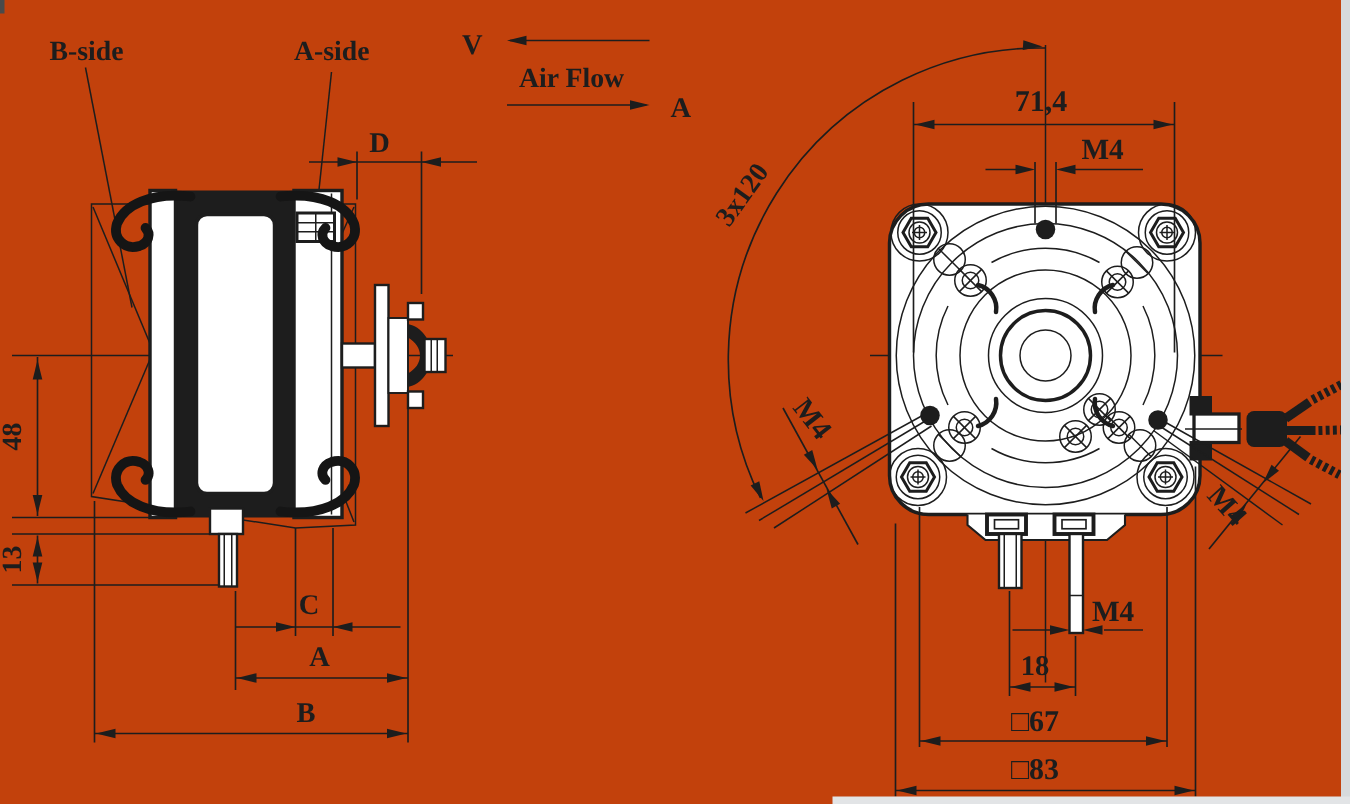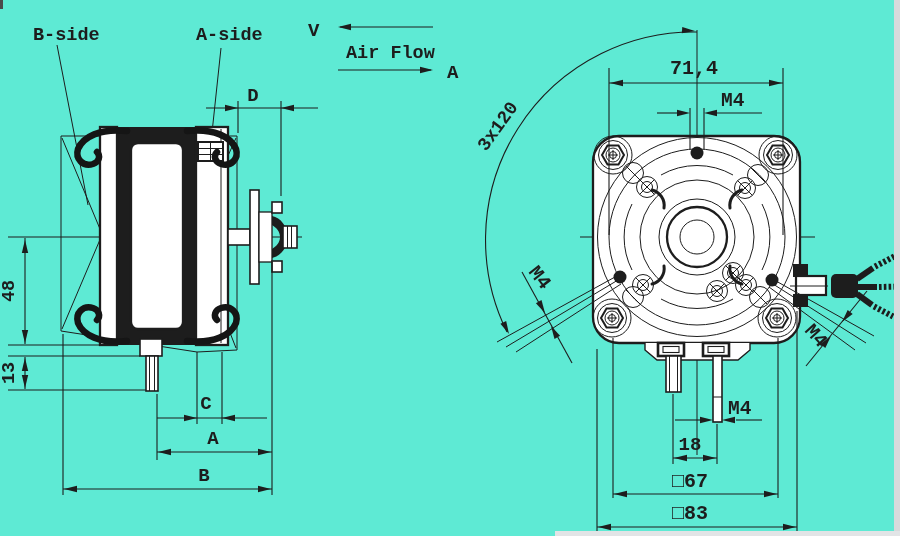--- a/index.html
+++ b/index.html
@@ -1,17 +1,17 @@
 <!DOCTYPE html>
 <html><head>
 <meta charset="utf-8">
 <style>
   html,body{margin:0;padding:0;background:#fff;}
-  .canvas{position:relative;width:900px;height:536px;background:#5eead4;overflow:hidden;
-          font-family:Liberation Mono, monospace;}
+  .canvas{position:relative;width:900px;height:536px;background:#c2410c;overflow:hidden;
+          font-family:Liberation Serif, serif;}
   svg{display:block;}
   text{fill:#1d1d1d;font-weight:700;}
   .thin{stroke:#1d1d1d;stroke-width:1;fill:none;}
   .dim{stroke:#1d1d1d;stroke-width:1.1;fill:none;}
   .bold{stroke:#1d1d1d;stroke-width:2.3;fill:#fff;}
   .bold-nf{stroke:#1d1d1d;stroke-width:2.3;fill:none;}
   .blk{fill:#1d1d1d;stroke:none;}
   .wire{stroke:#1d1d1d;stroke-width:6;fill:none;stroke-linecap:butt;}
   .wiretip{stroke:#1d1d1d;stroke-width:6;fill:none;stroke-dasharray:2.6 2.2;}
   .hook{stroke:#151515;stroke-width:6.5;fill:none;stroke-linecap:round;}

